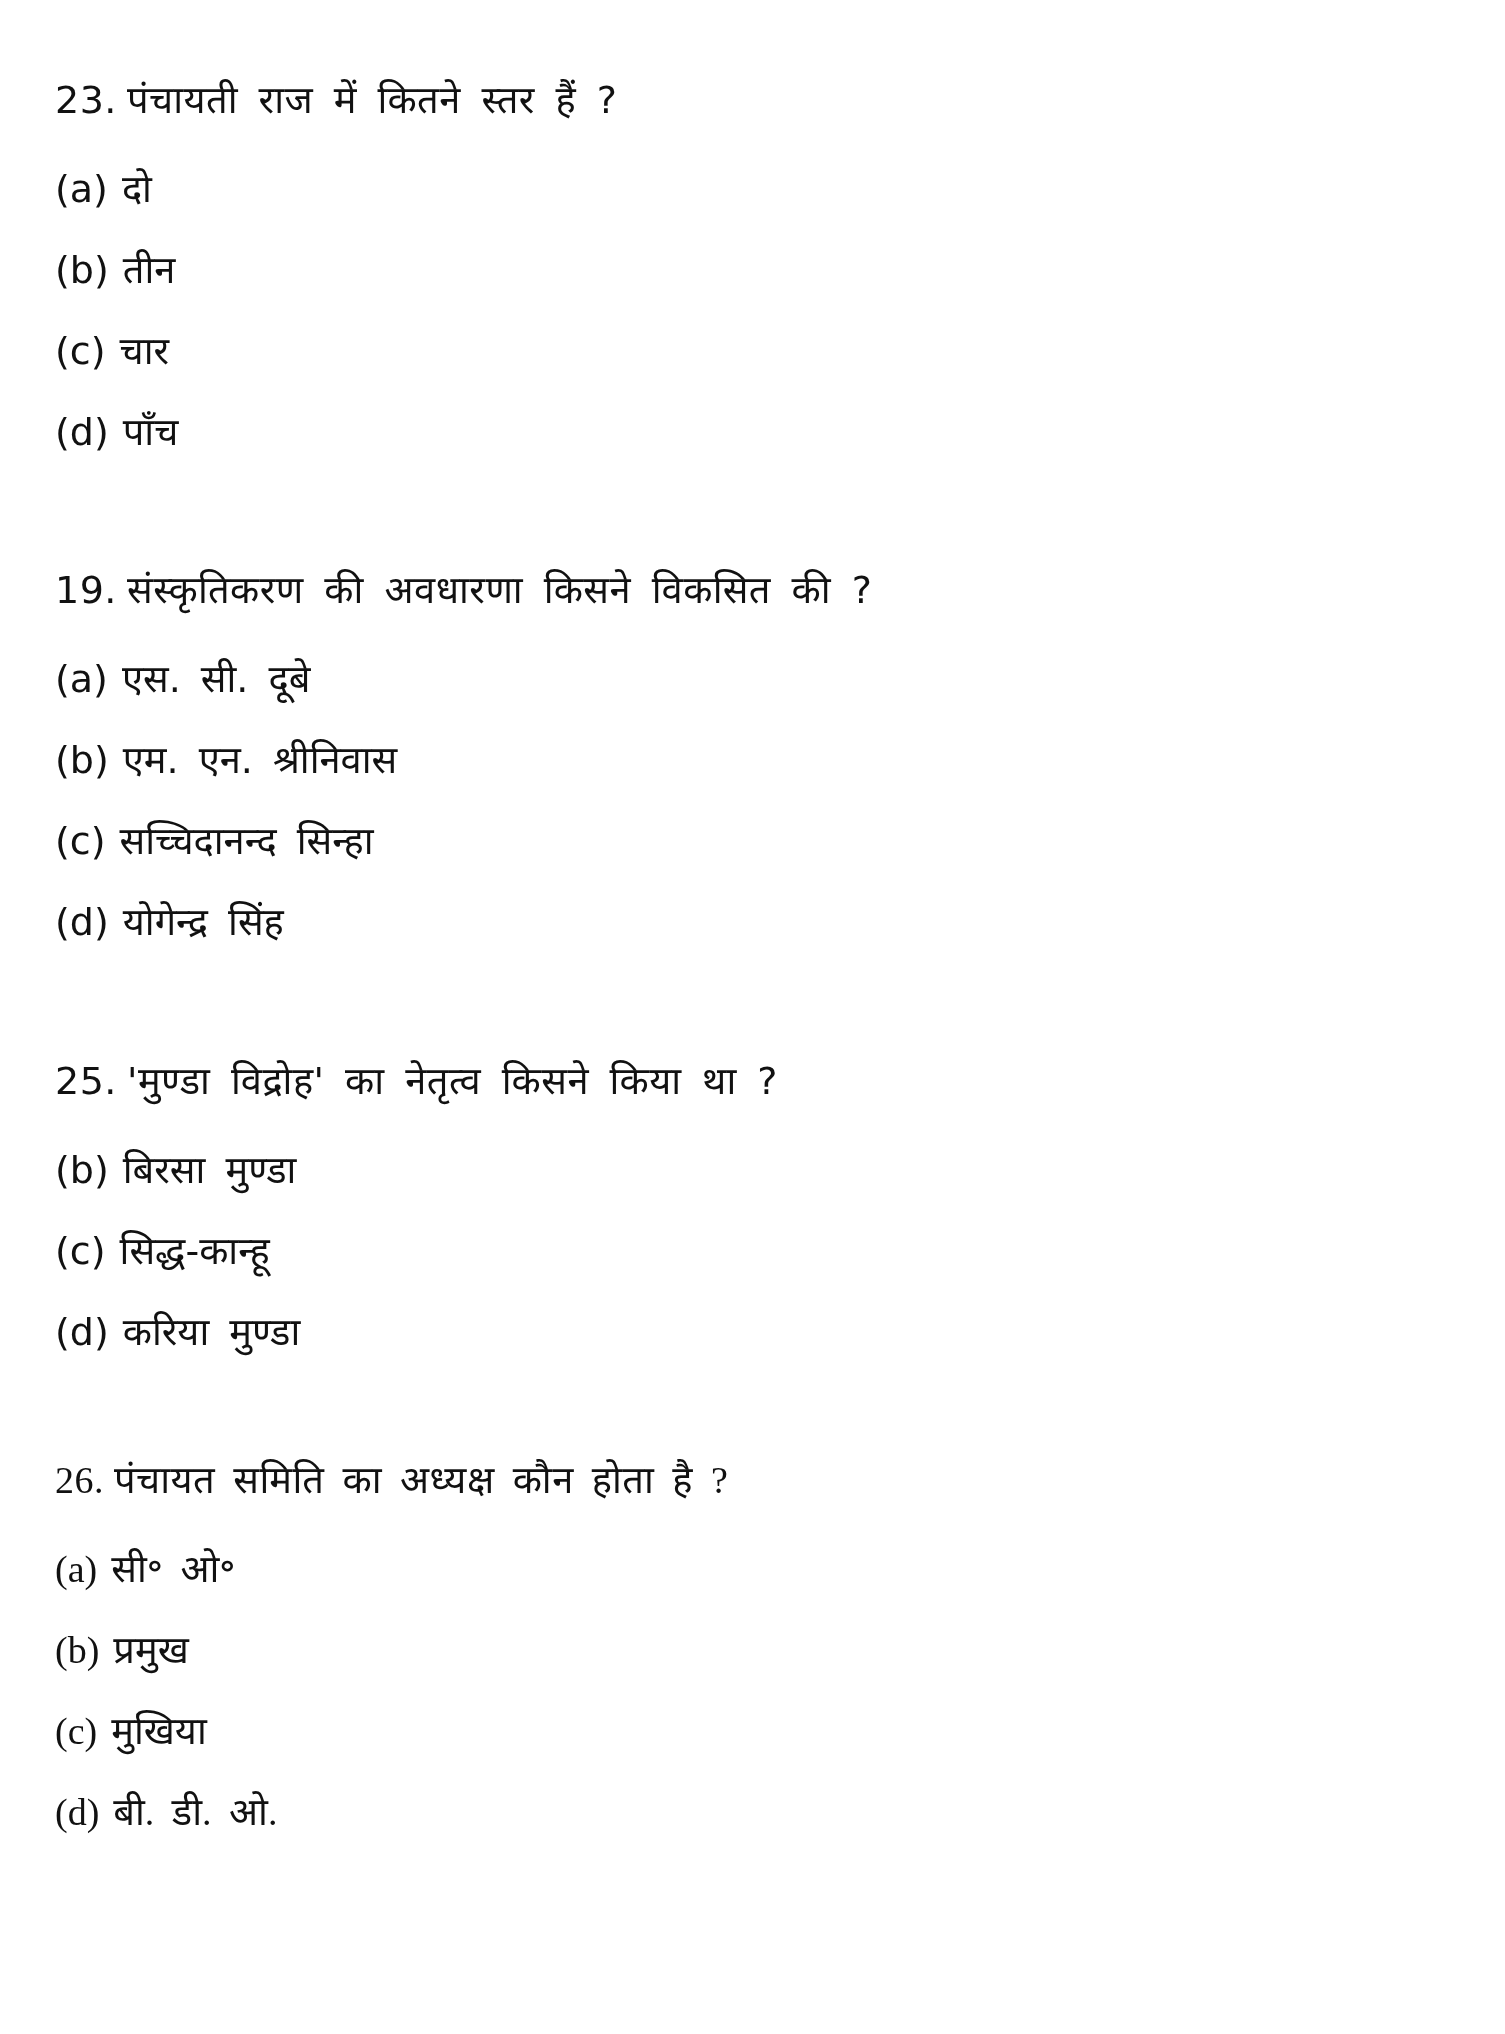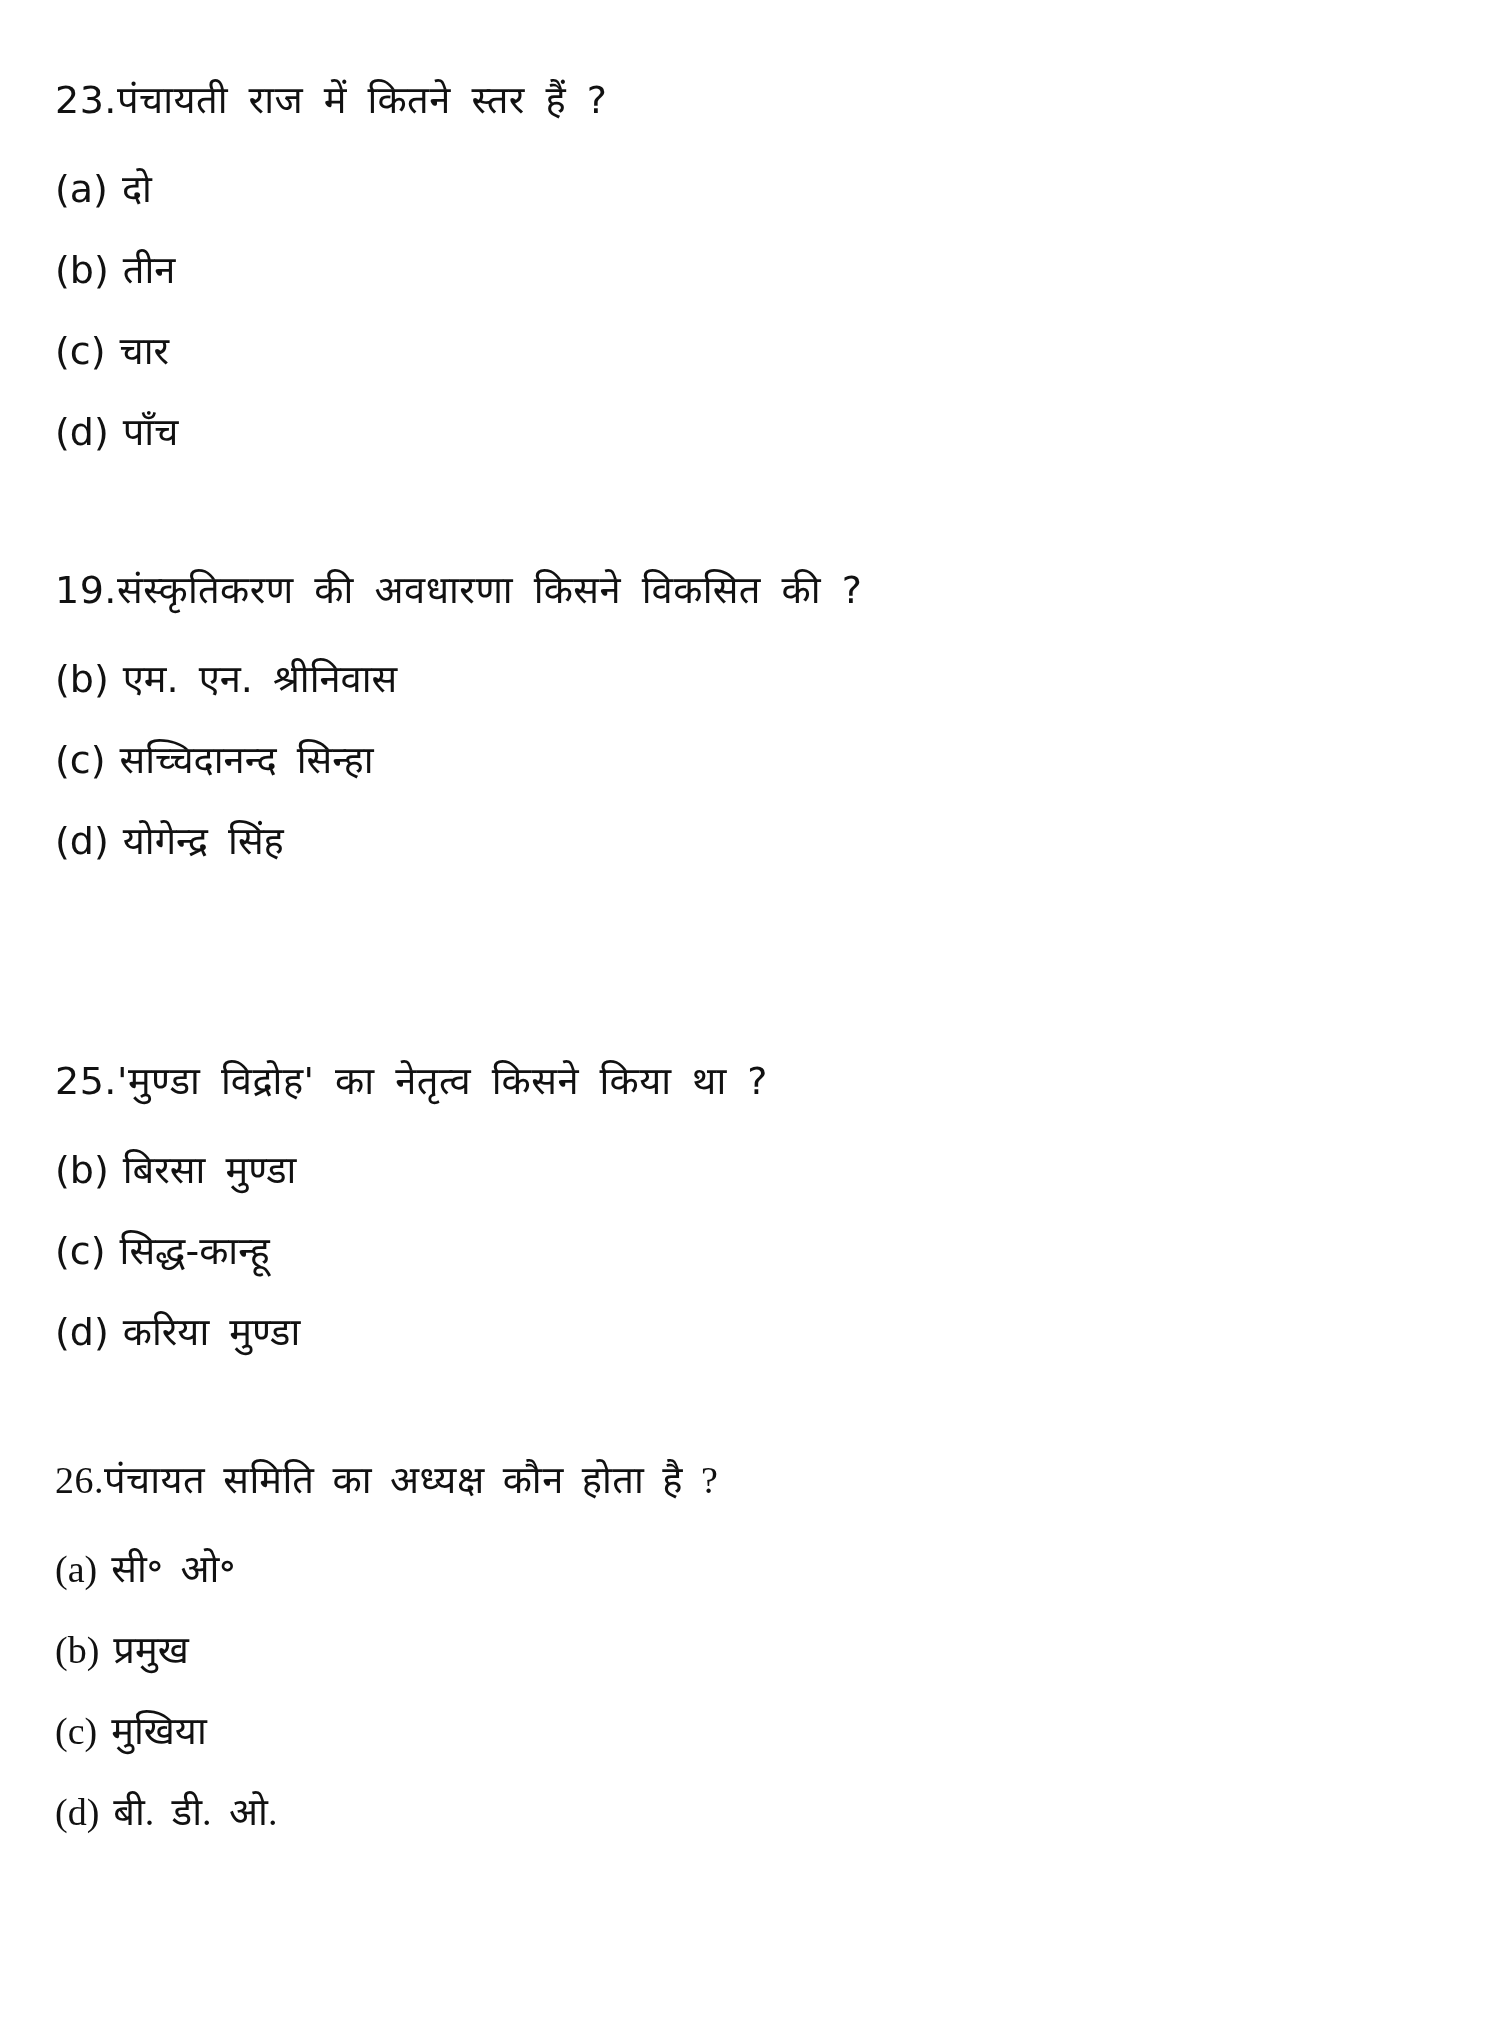--- a/index.html
+++ b/index.html
@@ -34,21 +34,21 @@
 
     .question-line {
       font-size: 38px;
       line-height: 56px;
       height: 56px;
       white-space: nowrap;
       letter-spacing: 0.5px;
       word-spacing: 8px;
     }
     .q-num {
-      margin-right: 0;
+      margin-right: 10px;
     }
     .options {
       margin-top: 33px;
     }
     .option-line {
       font-size: 38px;
       line-height: 56px;
       height: 56px;
       margin-bottom: 25px;
       white-space: nowrap;
@@ -82,20 +82,23 @@
         <span class="opt-label">(d)</span><span>पाँच</span>
       </div>
     </div>
   </div>
 
   <div class="question-block q2">
     <div class="question-line">
       <span class="q-num">19.</span><span>संस्कृतिकरण की अवधारणा किसने विकसित की ?</span>
     </div>
     <div class="options">
+      <div class="option-line">
+        <span class="opt-label">(a)</span><span>एस. सी. दूबे</span>
+      </div>
       <div class="option-line">
         <span class="opt-label">(b)</span><span>एम. एन. श्रीनिवास</span>
       </div>
       <div class="option-line">
         <span class="opt-label">(c)</span><span>सच्चिदानन्द सिन्हा</span>
       </div>
       <div class="option-line">
         <span class="opt-label">(d)</span><span>योगेन्द्र सिंह</span>
       </div>
     </div>

